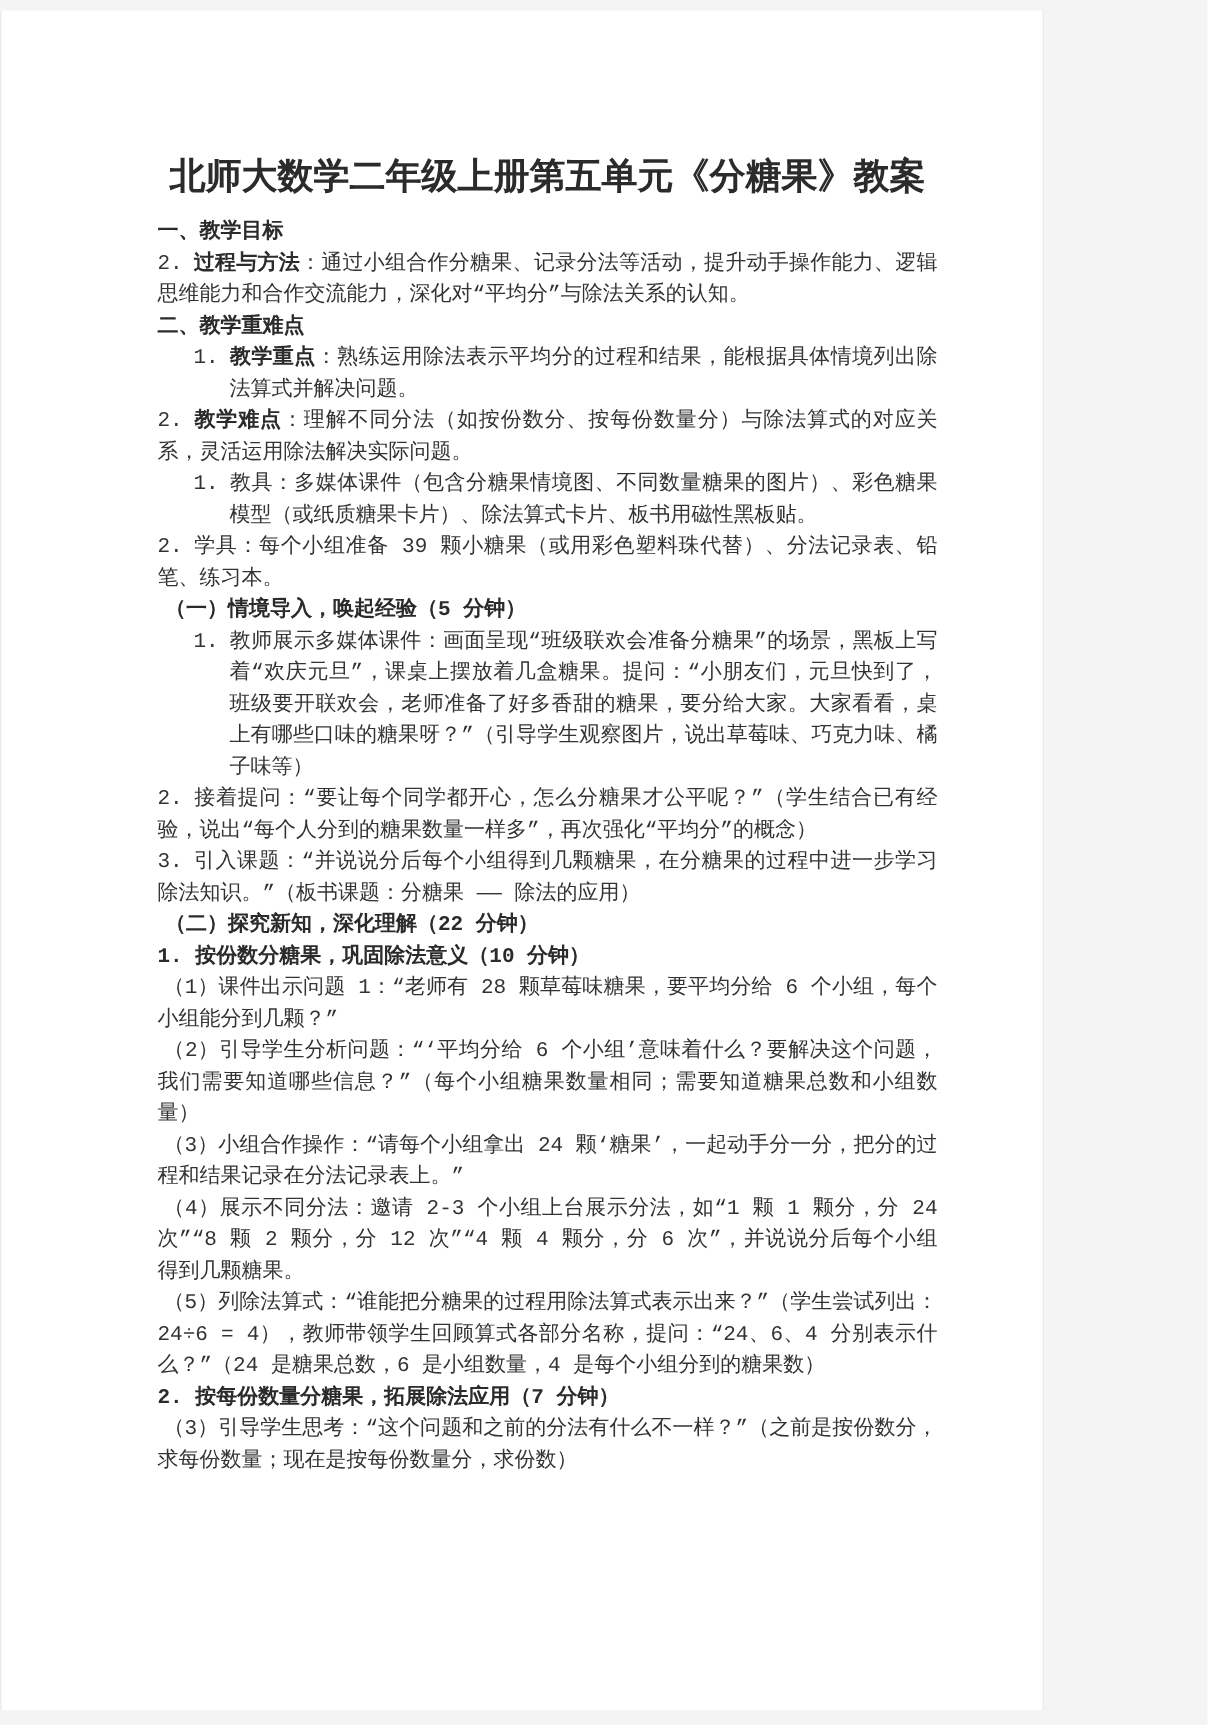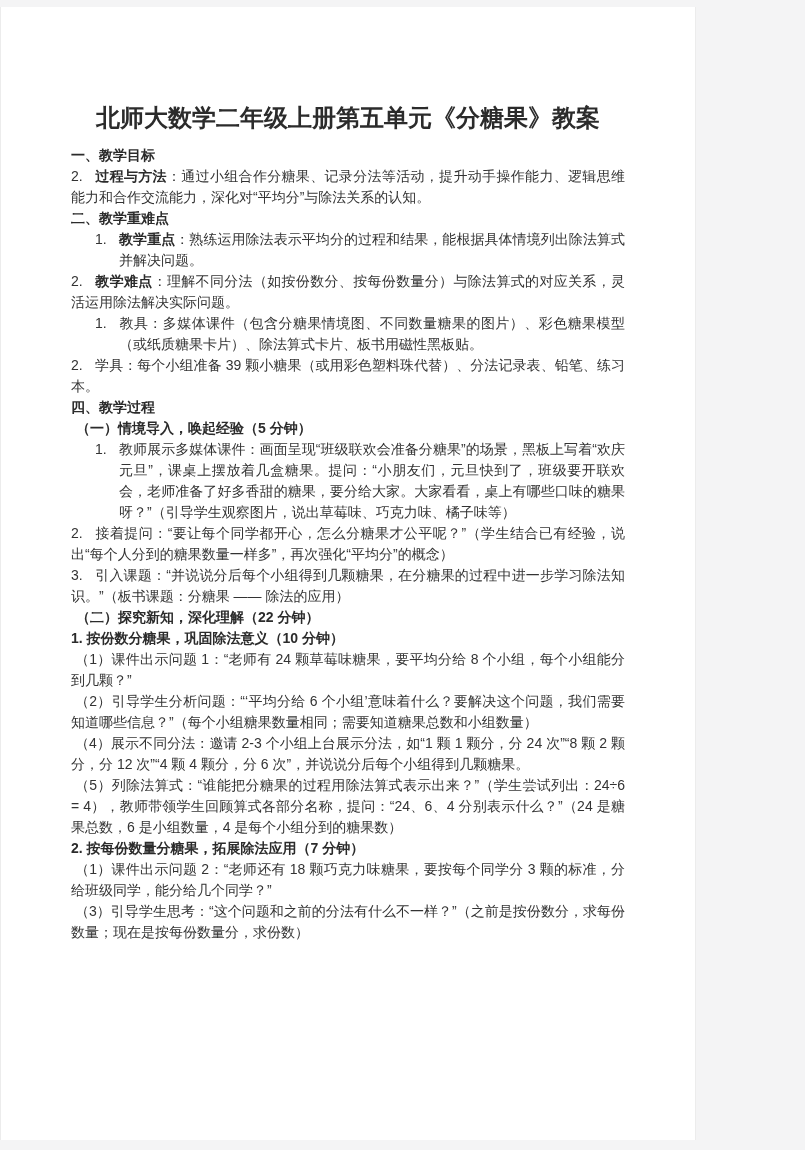--- a/index.html
+++ b/index.html
@@ -9,38 +9,39 @@
   }
   body {
     background: #f4f4f5;
     min-height: 1150px;
   }
   .sheet {
     width: 696px;
     min-height: 1133px;
     margin: 7px 0 10px 0;
     background: #ffffff;
-    padding: 94px 70px 110px 70px;
+    padding: 94px 70px 110px 104px;
     border-left: 1px solid #ececec;
     border-right: 1px solid #ececec;
   }
   .title {
     font-size: 24px;
     line-height: 34px;
     font-weight: bold;
     color: #2b2b2b;
     text-align: center;
     margin: 0 0 10px 0;
   }
   .para {
     font-size: 14px;
     line-height: 21px;
     color: #333333;
     text-align: justify;
     margin: 0;
+    font-family: Liberation Mono, monospace;
   }
   .para .bold { font-weight: bold; color: #2b2b2b; }
   
   .para.h1 { font-weight: bold; color: #2b2b2b; }
   
   .para.h2 { font-weight: bold; color: #2b2b2b; text-indent: 5px; }
   
   .para.h3 { font-weight: bold; color: #2b2b2b; }
   
   .para.num1 { padding-left: 48px; text-indent: -24px; }
@@ -60,28 +61,27 @@
 <div class="sheet">
   <h1 class="title">北师大数学二年级上册第五单元《分糖果》教案</h1>
   <div id="doc-body">
       <p class="para h1"><span class="bold">一、教学目标</span></p>
       <p class="para num0"><span class="marker">2.</span><span class="bold">过程与方法</span><span>：通过小组合作分糖果、记录分法等活动，提升动手操作能力、逻辑思维能力和合作交流能力，深化对“平均分”与除法关系的认知。</span></p>
       <p class="para h1"><span class="bold">二、教学重难点</span></p>
       <p class="para num1"><span class="marker">1.</span><span class="bold">教学重点</span><span>：熟练运用除法表示平均分的过程和结果，能根据具体情境列出除法算式并解决问题。</span></p>
       <p class="para num0"><span class="marker">2.</span><span class="bold">教学难点</span><span>：理解不同分法（如按份数分、按每份数量分）与除法算式的对应关系，灵活运用除法解决实际问题。</span></p>
       <p class="para num1"><span class="marker">1.</span><span>教具：多媒体课件（包含分糖果情境图、不同数量糖果的图片）、彩色糖果模型（或纸质糖果卡片）、除法算式卡片、板书用磁性黑板贴。</span></p>
       <p class="para num0"><span class="marker">2.</span><span>学具：每个小组准备 39 颗小糖果（或用彩色塑料珠代替）、分法记录表、铅笔、练习本。</span></p>
-      <p class="para h1"><span class="bold">四、教学过程</span></p>
       <p class="para h2"><span class="bold">（一）情境导入，唤起经验（5 分钟）</span></p>
       <p class="para num1"><span class="marker">1.</span><span>教师展示多媒体课件：画面呈现“班级联欢会准备分糖果”的场景，黑板上写着“欢庆元旦”，课桌上摆放着几盒糖果。提问：“小朋友们，元旦快到了，班级要开联欢会，老师准备了好多香甜的糖果，要分给大家。大家看看，桌上有哪些口味的糖果呀？”（引导学生观察图片，说出草莓味、巧克力味、橘子味等）</span></p>
       <p class="para num0"><span class="marker">2.</span><span>接着提问：“要让每个同学都开心，怎么分糖果才公平呢？”（学生结合已有经验，说出“每个人分到的糖果数量一样多”，再次强化“平均分”的概念）</span></p>
       <p class="para num0"><span class="marker">3.</span><span>引入课题：“并说说分后每个小组得到几颗糖果，在分糖果的过程中进一步学习除法知识。”（板书课题：分糖果 —— 除法的应用）</span></p>
       <p class="para h2"><span class="bold">（二）探究新知，深化理解（22 分钟）</span></p>
       <p class="para h3"><span class="bold">1. 按份数分糖果，巩固除法意义（10 分钟）</span></p>
-      <p class="para paren"><span>（1）课件出示问题 1：“老师有 24 颗草莓味糖果，要平均分给 8 个小组，每个小组能分到几颗？”</span></p>
+      <p class="para paren"><span>（1）课件出示问题 1：“老师有 28 颗草莓味糖果，要平均分给 6 个小组，每个小组能分到几颗？”</span></p>
       <p class="para paren"><span>（2）引导学生分析问题：“‘平均分给 6 个小组’意味着什么？要解决这个问题，我们需要知道哪些信息？”（每个小组糖果数量相同；需要知道糖果总数和小组数量）</span></p>
+      <p class="para paren"><span>（3）小组合作操作：“请每个小组拿出 24 颗‘糖果’，一起动手分一分，把分的过程和结果记录在分法记录表上。”</span></p>
       <p class="para paren"><span>（4）展示不同分法：邀请 2-3 个小组上台展示分法，如“1 颗 1 颗分，分 24 次”“8 颗 2 颗分，分 12 次”“4 颗 4 颗分，分 6 次”，并说说分后每个小组得到几颗糖果。</span></p>
       <p class="para paren"><span>（5）列除法算式：“谁能把分糖果的过程用除法算式表示出来？”（学生尝试列出：24÷6 = 4），教师带领学生回顾算式各部分名称，提问：“24、6、4 分别表示什么？”（24 是糖果总数，6 是小组数量，4 是每个小组分到的糖果数）</span></p>
       <p class="para h3"><span class="bold">2. 按每份数量分糖果，拓展除法应用（7 分钟）</span></p>
-      <p class="para paren"><span>（1）课件出示问题 2：“老师还有 18 颗巧克力味糖果，要按每个同学分 3 颗的标准，分给班级同学，能分给几个同学？”</span></p>
       <p class="para paren"><span>（3）引导学生思考：“这个问题和之前的分法有什么不一样？”（之前是按份数分，求每份数量；现在是按每份数量分，求份数）</span></p>
     </div>
 </div>
 
 </body></html>

